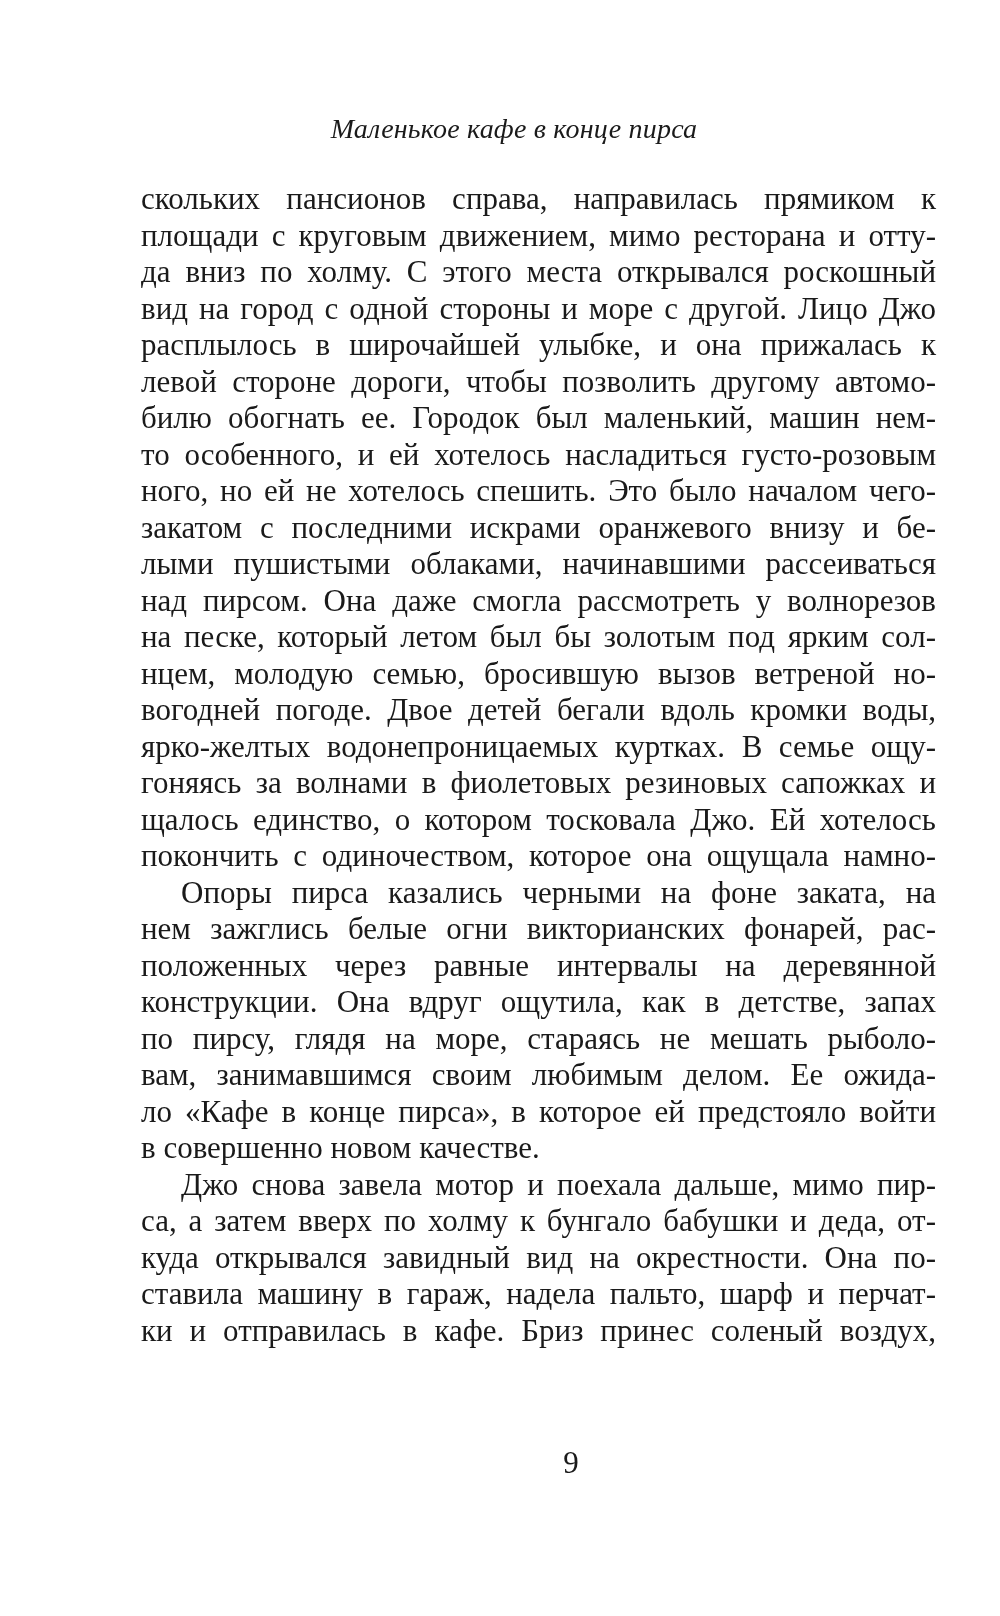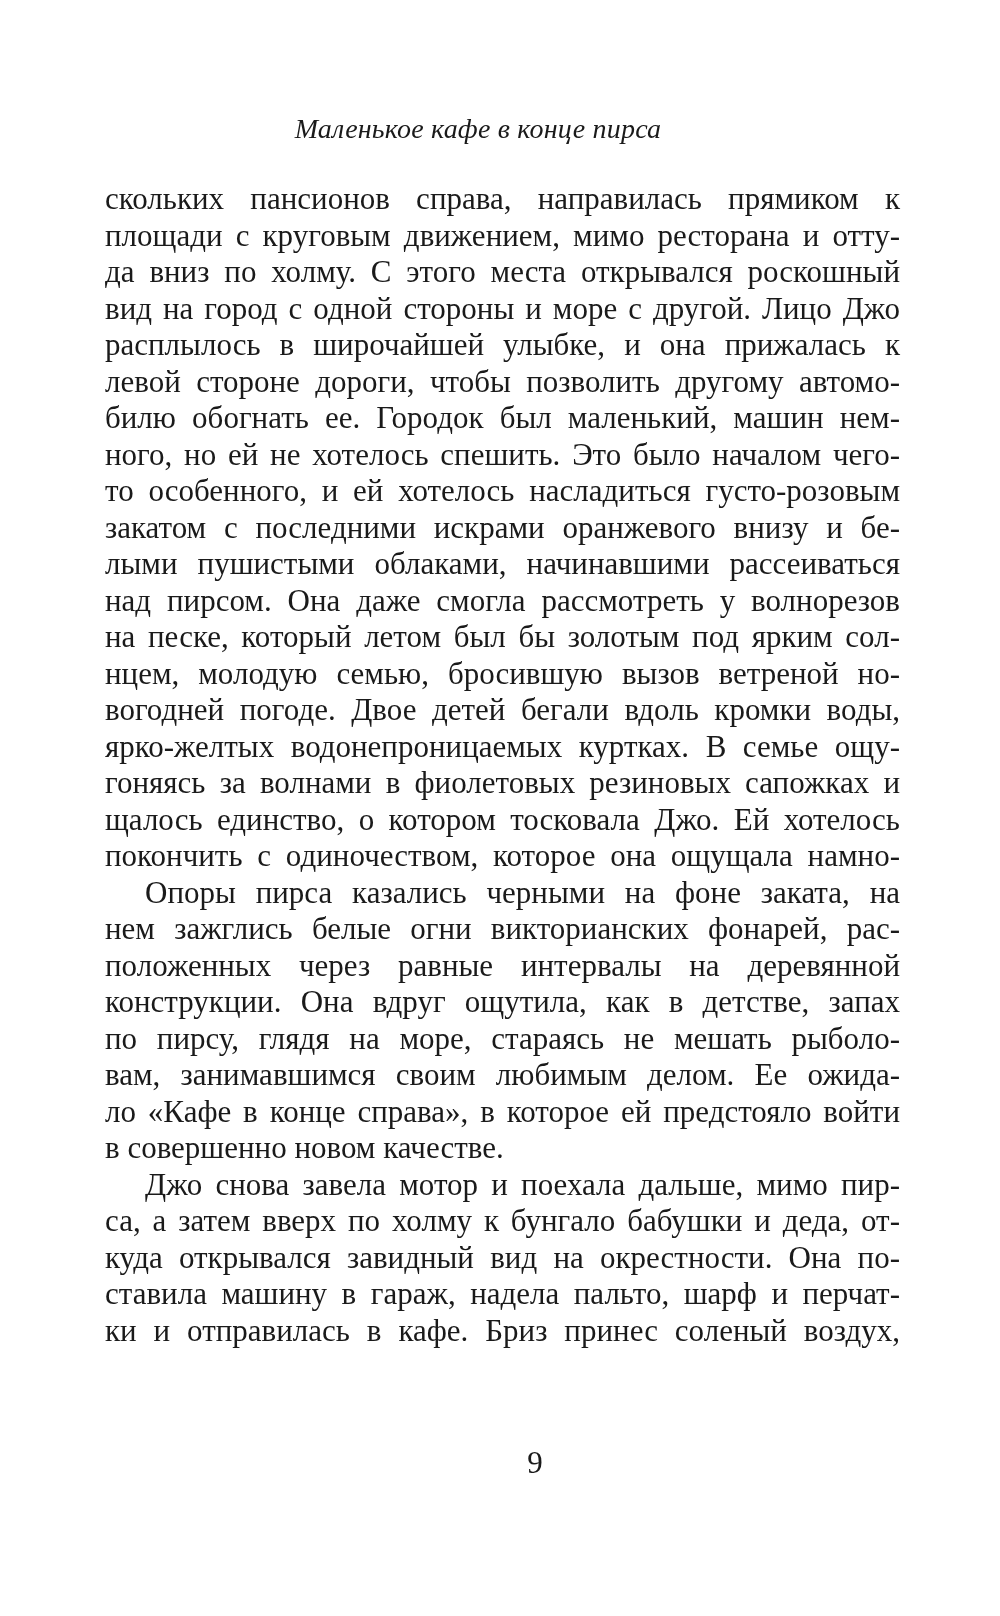--- a/index.html
+++ b/index.html
@@ -11,20 +11,21 @@
     height: 1616px;
     background: #ffffff;
     overflow: hidden;
     position: relative;
     color: #1a1a1a;
     font-family: "Liberation Serif", "DejaVu Serif", serif;
   }
   .book-page {
     position: absolute;
     inset: 0;
+    margin-left: 36px;
   }
   .running-title {
     position: absolute;
     top: 112px;
     left: -22px;
     width: 1000px;
     text-align: center;
     font-style: italic;
     font-size: 28px;
     line-height: 34px;
@@ -69,42 +70,42 @@
   <div class="text-block">
 
     <div class="paragraph">
       <div class="line">скольких пансионов справа, направилась прямиком к</div>
       <div class="line">площади с круговым движением, мимо ресторана и отту-</div>
       <div class="line">да вниз по холму. С этого места открывался роскошный</div>
       <div class="line">вид на город с одной стороны и море с другой. Лицо Джо</div>
       <div class="line">расплылось в широчайшей улыбке, и она прижалась к</div>
       <div class="line">левой стороне дороги, чтобы позволить другому автомо-</div>
       <div class="line">билю обогнать ее. Городок был маленький, машин нем-</div>
+      <div class="line">то особенного, и ей хотелось насладиться густо-розовым</div>
       <div class="line">ного, но ей не хотелось спешить. Это было началом чего-</div>
-      <div class="line">то особенного, и ей хотелось насладиться густо-розовым</div>
       <div class="line">закатом с последними искрами оранжевого внизу и бе-</div>
       <div class="line">лыми пушистыми облаками, начинавшими рассеиваться</div>
       <div class="line">над пирсом. Она даже смогла рассмотреть у волнорезов</div>
       <div class="line">на песке, который летом был бы золотым под ярким сол-</div>
       <div class="line">нцем, молодую семью, бросившую вызов ветреной но-</div>
       <div class="line">вогодней погоде. Двое детей бегали вдоль кромки воды,</div>
       <div class="line">ярко-желтых водонепроницаемых куртках. В семье ощу-</div>
       <div class="line">гоняясь за волнами в фиолетовых резиновых сапожках и</div>
       <div class="line">щалось единство, о котором тосковала Джо. Ей хотелось</div>
       <div class="line">покончить с одиночеством, которое она ощущала намно-</div>
     </div>
 
     <div class="paragraph">
       <div class="line indent">Опоры пирса казались черными на фоне заката, на</div>
       <div class="line">нем зажглись белые огни викторианских фонарей, рас-</div>
       <div class="line">положенных через равные интервалы на деревянной</div>
       <div class="line">конструкции. Она вдруг ощутила, как в детстве, запах</div>
       <div class="line">по пирсу, глядя на море, стараясь не мешать рыболо-</div>
       <div class="line">вам, занимавшимся своим любимым делом. Ее ожида-</div>
-      <div class="line">ло «Кафе в конце справа», в которое ей предстояло войти</div>
+      <div class="line">ло «Кафе в конце пирса», в которое ей предстояло войти</div>
       <div class="line end">в совершенно новом качестве.</div>
     </div>
 
     <div class="paragraph">
       <div class="line indent">Джо снова завела мотор и поехала дальше, мимо пир-</div>
       <div class="line">са, а затем вверх по холму к бунгало бабушки и деда, от-</div>
       <div class="line">куда открывался завидный вид на окрестности. Она по-</div>
       <div class="line">ставила машину в гараж, надела пальто, шарф и перчат-</div>
       <div class="line">ки и отправилась в кафе. Бриз принес соленый воздух,</div>
     </div>

